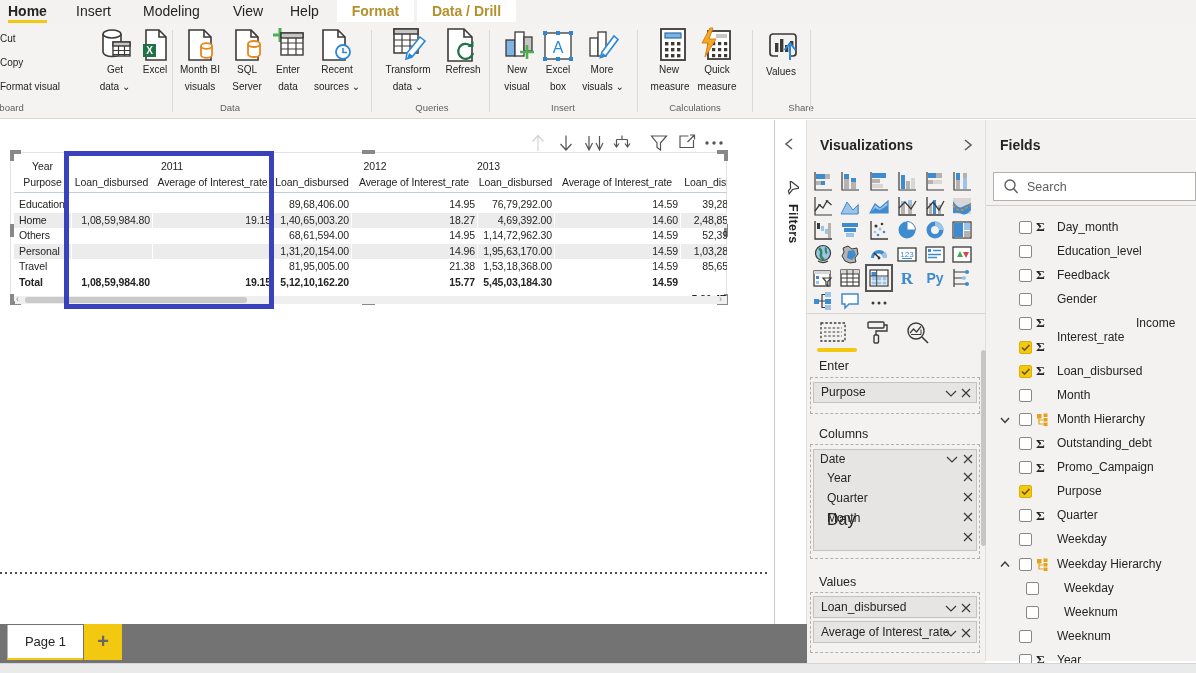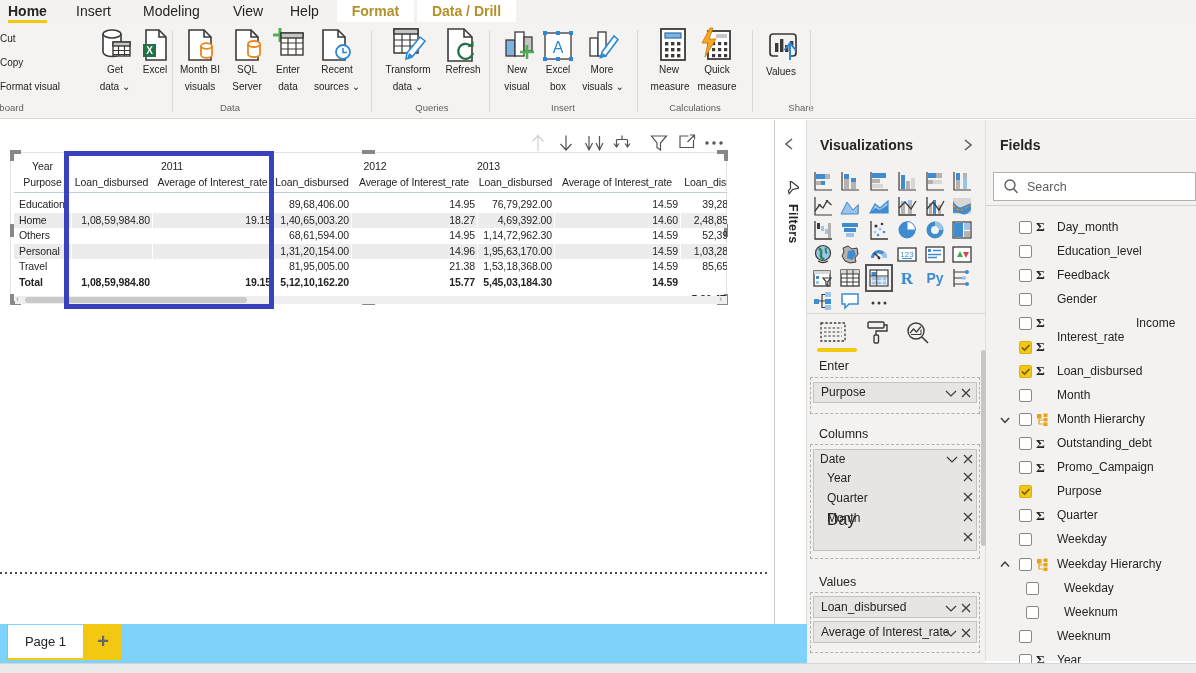--- a/index.html
+++ b/index.html
@@ -39,21 +39,21 @@
 #fieldpanel { left:985px; top:120px; width:211px; height:541px; background:#f3f2f1; border-left:1px solid #e1dfdd; }
 .ptitle { position:absolute; font-size:14px; font-weight:bold; color:#252423; }
 .well { position:absolute; border:1px dashed #b3b0ad; background:#f3f2f1; }
 .pill { position:absolute; height:21px; background:#e7e5e3; font-size:12px; line-height:21px; color:#252423; }
 .wlabel { position:absolute; font-size:12.5px; color:#252423; }
 .fitem { position:absolute; font-size:12px; color:#252423; white-space:nowrap; }
 .cb { position:absolute; width:13px; height:13px; border:1px solid #8a8886; border-radius:2px; background:#fff; }
 .cb.on { background:#f2c811; border-color:#d8b306; }
 .sig { position:absolute; font-size:13.5px; color:#252423; font-weight:bold; font-family:"Liberation Serif",serif; }
 
-#pagebar { left:0; top:624px; width:807px; height:39px; background:#7dd3fc; }
+#pagebar { left:0; top:624px; width:807px; height:39px; background:#737373; }
 #pagetab { position:absolute; left:7px; top:1px; width:76px; height:35px; background:#fff; border-bottom:2px solid #f2c811; border-left:1px solid #b5b3b1; font-size:13px; text-align:center; line-height:33px; color:#252423; }
 #plus { position:absolute; left:84px; top:0; width:38px; height:36px; background:#f2c811; color:#666; font-size:20px; font-weight:bold; text-align:center; line-height:34px; }
 #bottomstrip { left:0; top:663px; width:1196px; height:10px; background:#eaeaea; border-top:1px solid #d6d6d6; }
 </style>
 </head>
 <body>
 <div id="tabbar" class="abs"></div>
 <div class="tab" id="tab-home">Home</div>
 <div class="tab" style="left:76px;">Insert</div>
 <div class="tab" style="left:143px;">Modeling</div>

